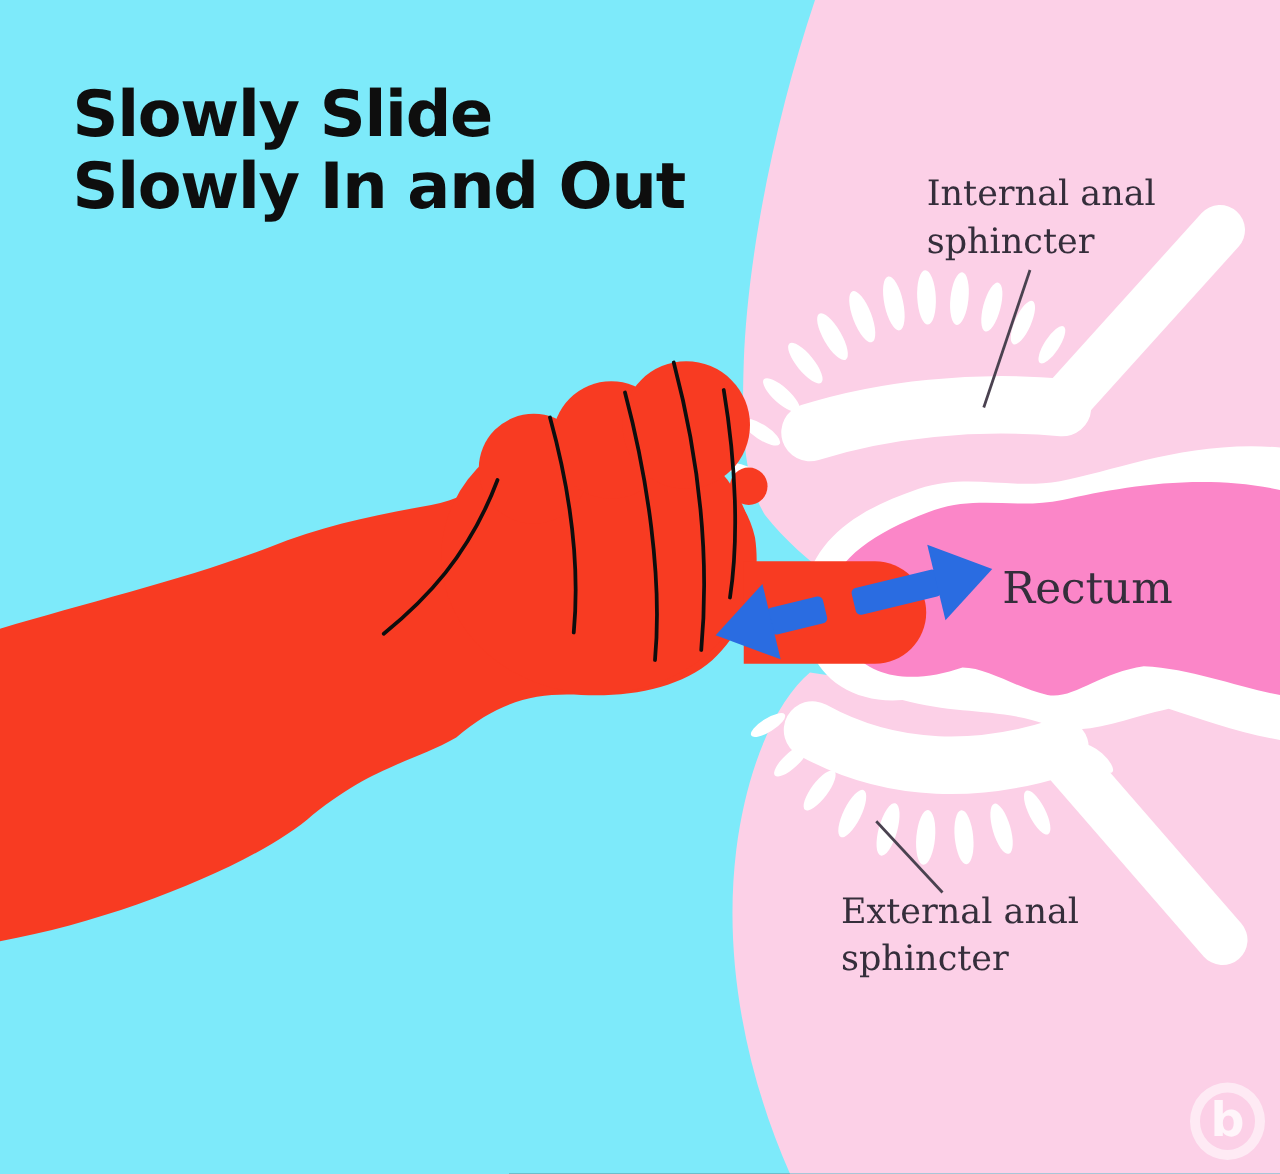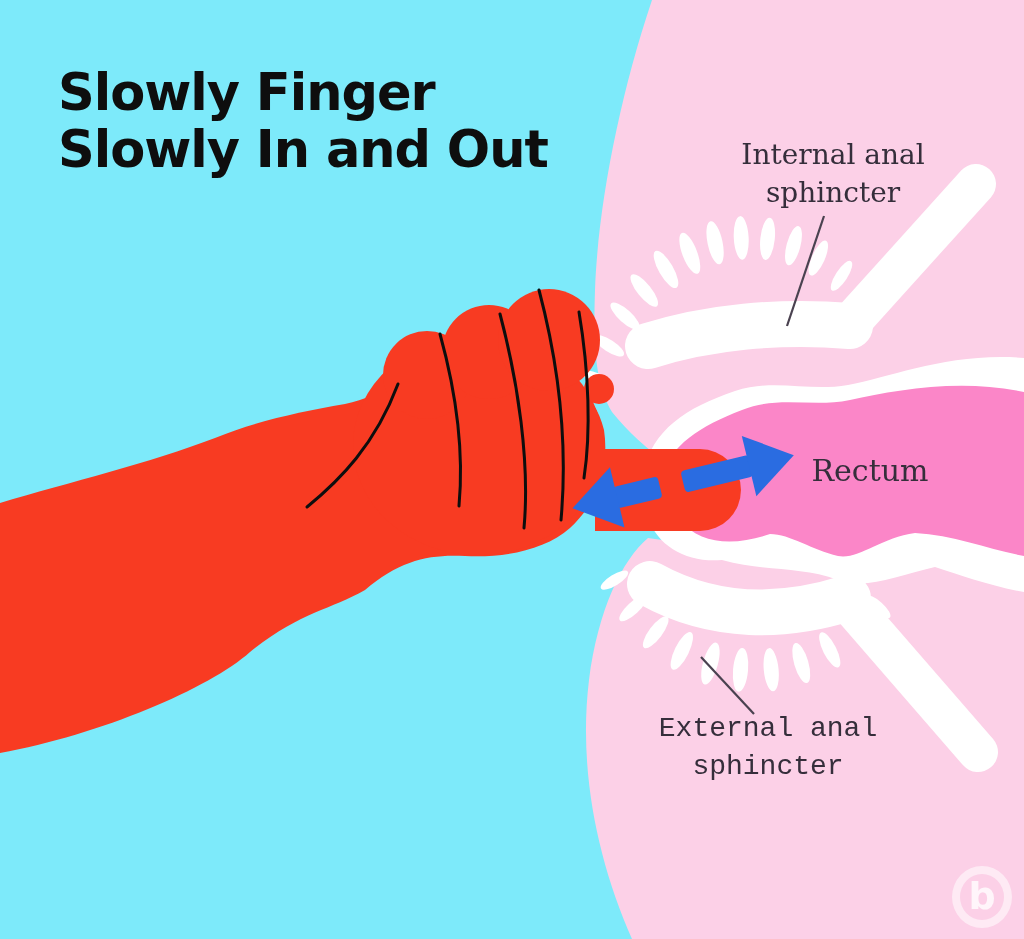--- a/index.html
+++ b/index.html
@@ -24,28 +24,28 @@
 
   
   .title{
     position:absolute;left:58px;top:64px;
     font-size:51px;line-height:57px;font-weight:800;letter-spacing:-1px;
     color:var(--ink,#0e0e0e);
     font-family:"DejaVu Sans","Liberation Sans",sans-serif;
   }
   .anat-label{
     position:absolute;transform:translateX(-50%);
-    text-align:center;white-space:nowrap;
+    white-space:nowrap;
     font-family:"DejaVu Serif","Liberation Serif",serif;
     color:var(--label,#352e3b);
     font-size:28px;line-height:38px;
   }
   #label-internal{left:833px;top:136px;}
-  #label-external{left:768px;top:710px;font-family:Liberation Mono, monospace;}
-  #label-rectum{left:870px;top:453px;font-size:30px;line-height:36px;}
+  #label-external{left:768px;top:710px;}
+  #label-rectum{left:870px;top:453px;font-size:35px;line-height:36px;}
 
   .logo{
     position:absolute;left:952px;top:866px;width:44px;height:44px;
     border:8px solid rgba(255,255,255,.55);border-radius:50%;
     display:flex;align-items:center;justify-content:center;
     color:rgba(255,255,255,.78);
     font-family:"DejaVu Sans","Liberation Sans",sans-serif;
     font-weight:bold;font-size:38px;line-height:1;
     padding-bottom:2px;box-sizing:content-box;
   }
@@ -165,21 +165,21 @@
         <rect class="arrow" x="0" y="-11" width="70" height="22" rx="4"></rect>
         <polygon class="arrow" points="68,-31 114,0 68,31"></polygon>
       </g>
     </g>
 
     <path class="leader" d="M 824,216 L 787,326"></path>
     <path class="leader" d="M 701,657 L 754,714"></path>
   </svg>
 
   <div class="title">
-    <div>Slowly Finger</div>
+    <div>Slowly Slide</div>
     <div>Slowly In and Out</div>
   </div>
 
   <div class="anat-label" id="label-internal">
     <div>Internal anal</div>
     <div>sphincter</div>
   </div>
 
   <div class="anat-label" id="label-rectum">Rectum</div>
 

